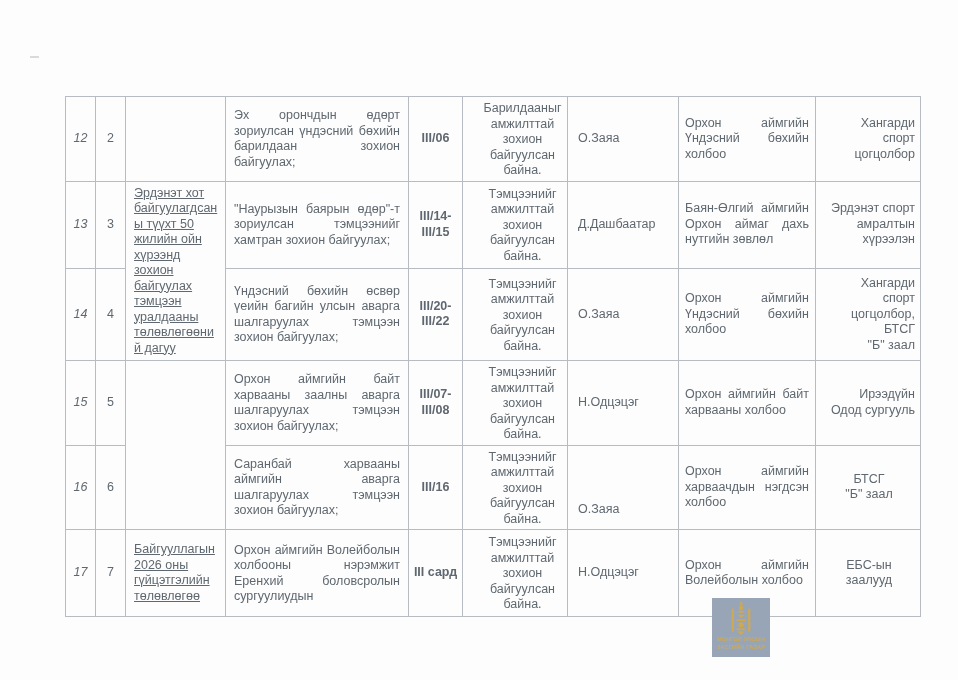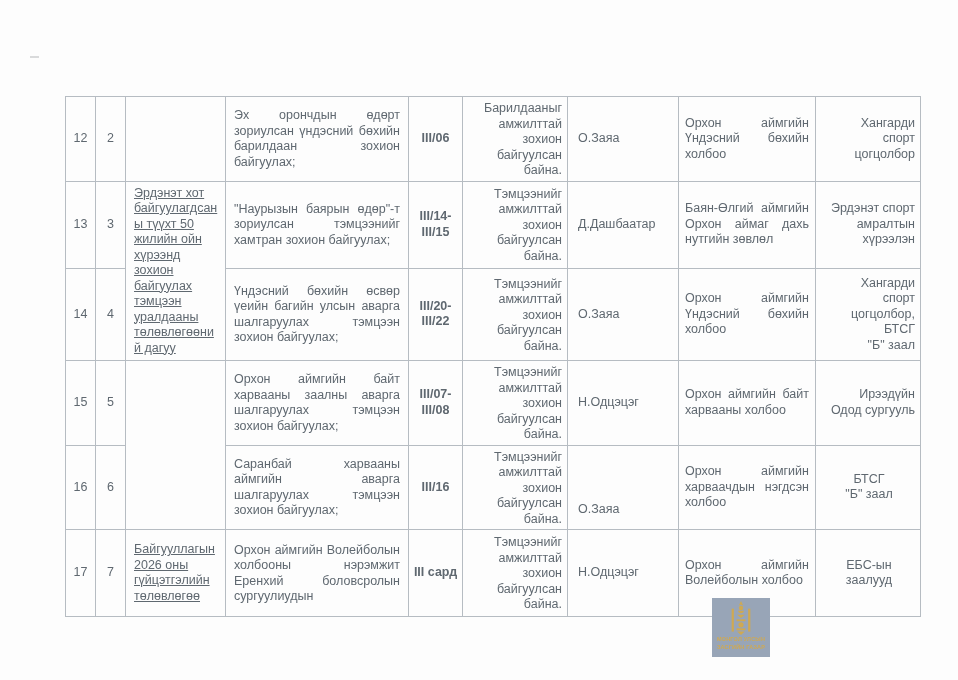--- a/index.html
+++ b/index.html
@@ -23,33 +23,33 @@
     table-layout:fixed;
   }
   table.plan td {
     border:1px solid #b6bcc2;
     font-size:12.5px;
     line-height:15.5px;
     color:#5f6870;
     vertical-align:middle;
     overflow:hidden;
   }
-  td.c-no   { text-align:center; }
+  td.c-no   { text-align:center;font-style:italic; }
   td.c-sub  { text-align:center; }
   td.c-group{
     text-align:left; padding:4px 4px 4px 8px;
     white-space:pre-line; line-height:15px;text-decoration:underline;
   }
   td.c-group.vtop { vertical-align:top; }
   td.c-act  {
     vertical-align:top; padding:5px 8px 4px 8px;
     text-align:justify; text-align-last:left;margin-top:25px;
   }
   td.c-date { text-align:center; padding:2px 3px;font-weight:bold; }
-  td.c-res  { vertical-align:top; padding:4px 5px 2px 20px; text-align:right; }
+  td.c-res  { vertical-align:top; padding:4px 5px 2px 20px; text-align:center; }
   td.c-per  { text-align:left; padding:2px 4px 2px 10px; }
   td.c-per.vlow { vertical-align:bottom; padding-bottom:12px; }
   td.c-org  {
     text-align:justify; text-align-last:left;
     padding:2px 6px 2px 6px;
   }
   td.c-ven  { padding:2px 5px 2px 7px; white-space:pre-line; text-align:right; }
   td.c-ven.center { text-align:center; }
   .gov-logo {
     position:absolute; left:712px; top:598px;

